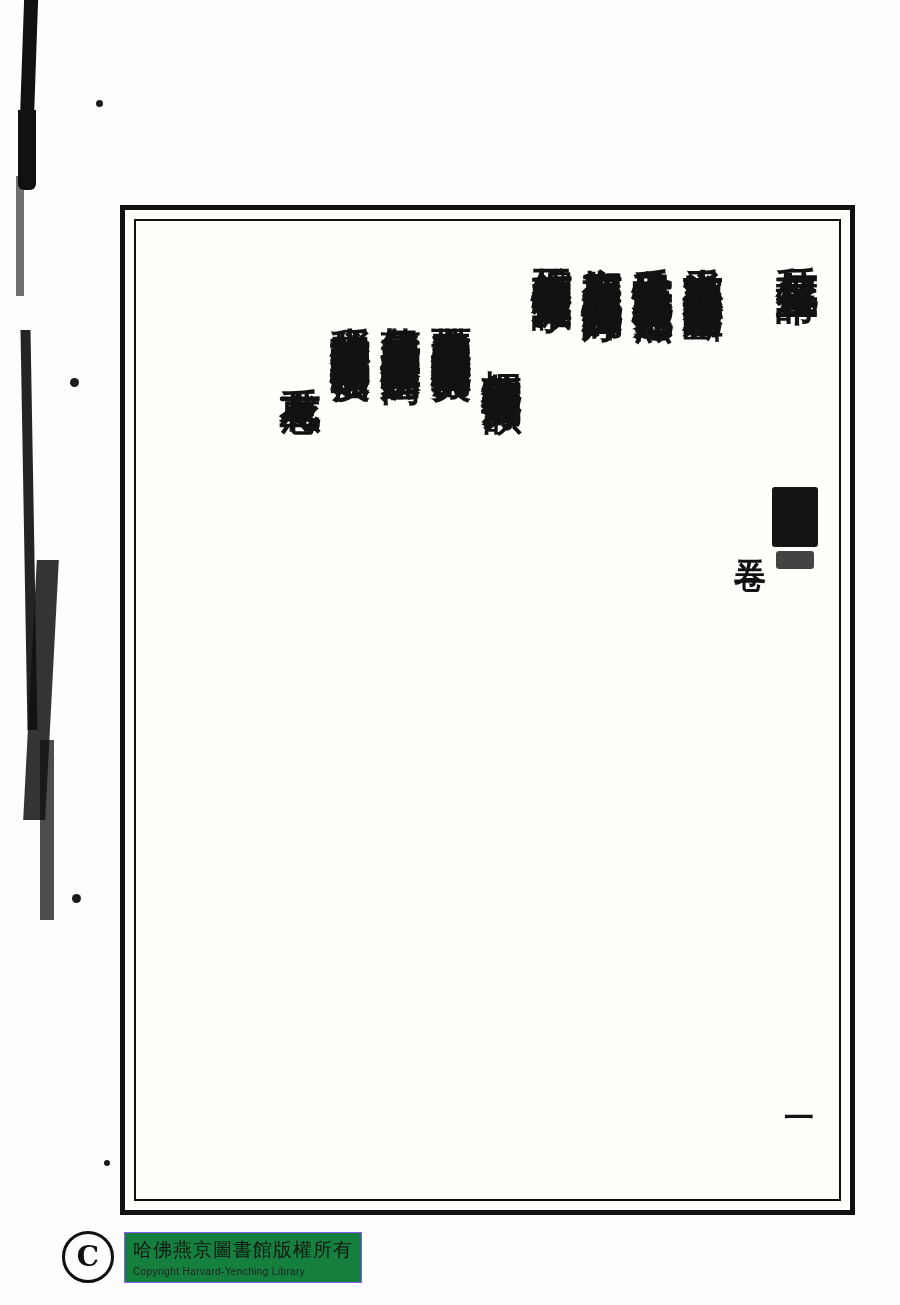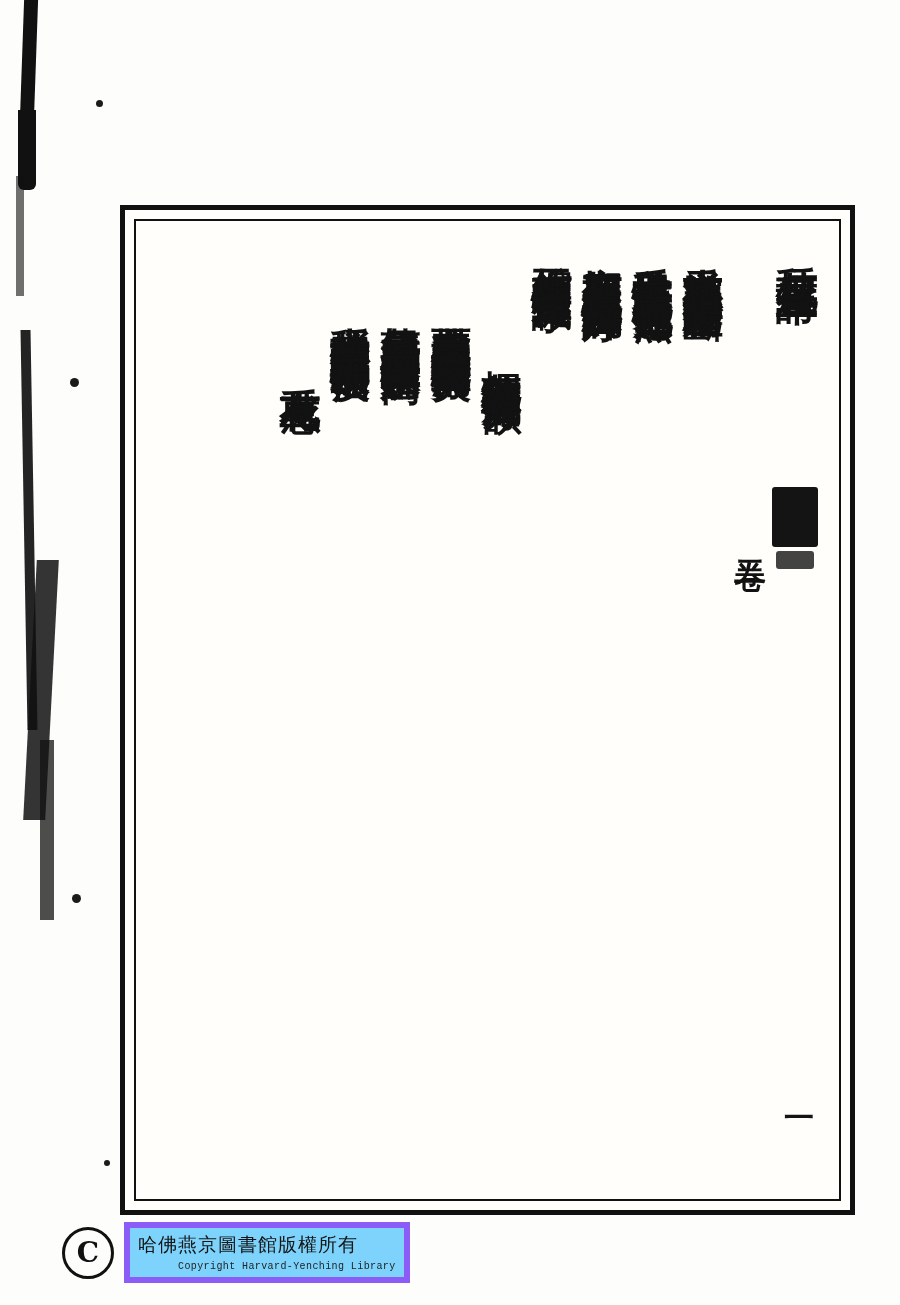--- a/index.html
+++ b/index.html
@@ -129,39 +129,38 @@
     display: flex;
     align-items: center;
     justify-content: center;
     font-family: "DejaVu Serif", serif;
     font-size: 28px;
     font-weight: 700;
     color: #111;
     line-height: 1;
   }
   .stamp-box {
-    border: 6px solid #8b5cf6;
+    border: 1px solid #8b5cf6;
     padding: 4px 8px 5px 8px;
-    background: #7dd3fc;
+    background: #15803d;
   }
   .stamp-cn {
     font-family: "DejaVu Serif", serif;
     font-size: 19px;
     color: #151515;
     letter-spacing: 1px;
     white-space: nowrap;
   }
   .stamp-en {
-    font-family: Liberation Mono, monospace;
+    font-family: Liberation Sans, sans-serif;
     font-size: 10px;
     color: #222;
     letter-spacing: .4px;
     margin-top: 3px;
     white-space: nowrap;
-    margin-left: 40px;
   }
 </style>
 </head>
 <body>
 
 <div id="page">
 
   <div class="scan-edge edge-a"></div>
   <div class="scan-edge edge-b"></div>
   <div class="scan-edge edge-f"></div>

